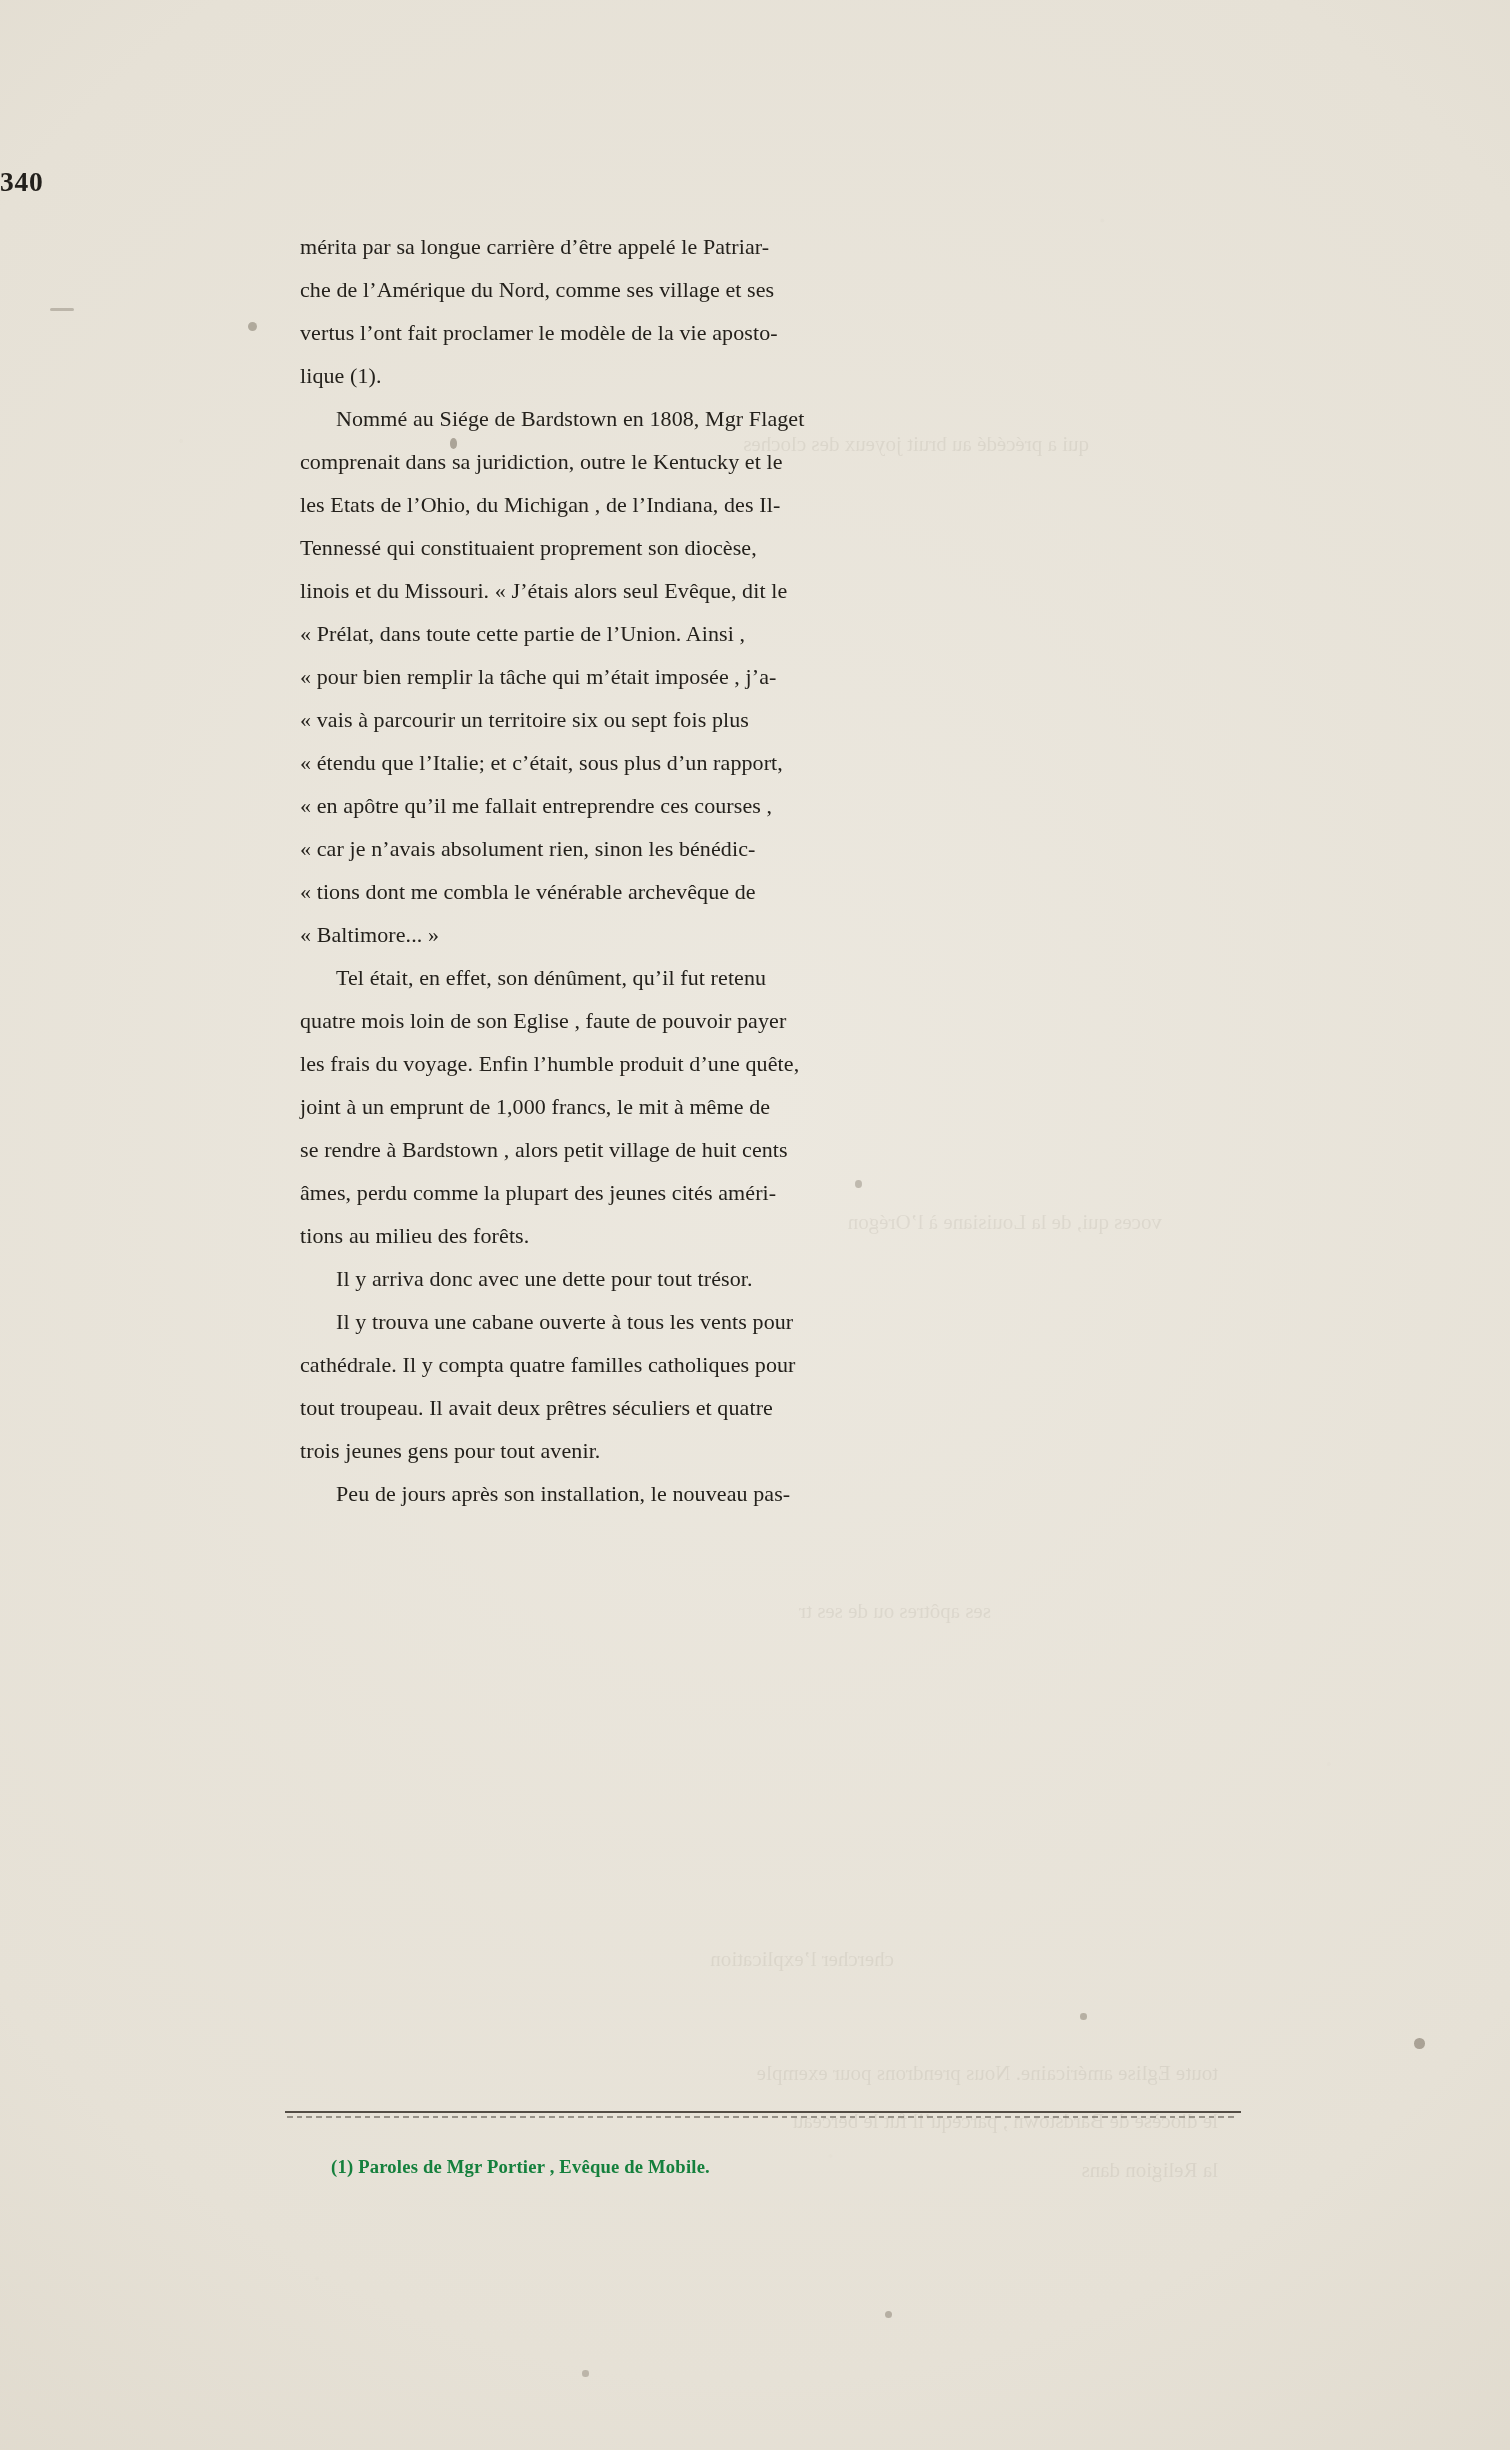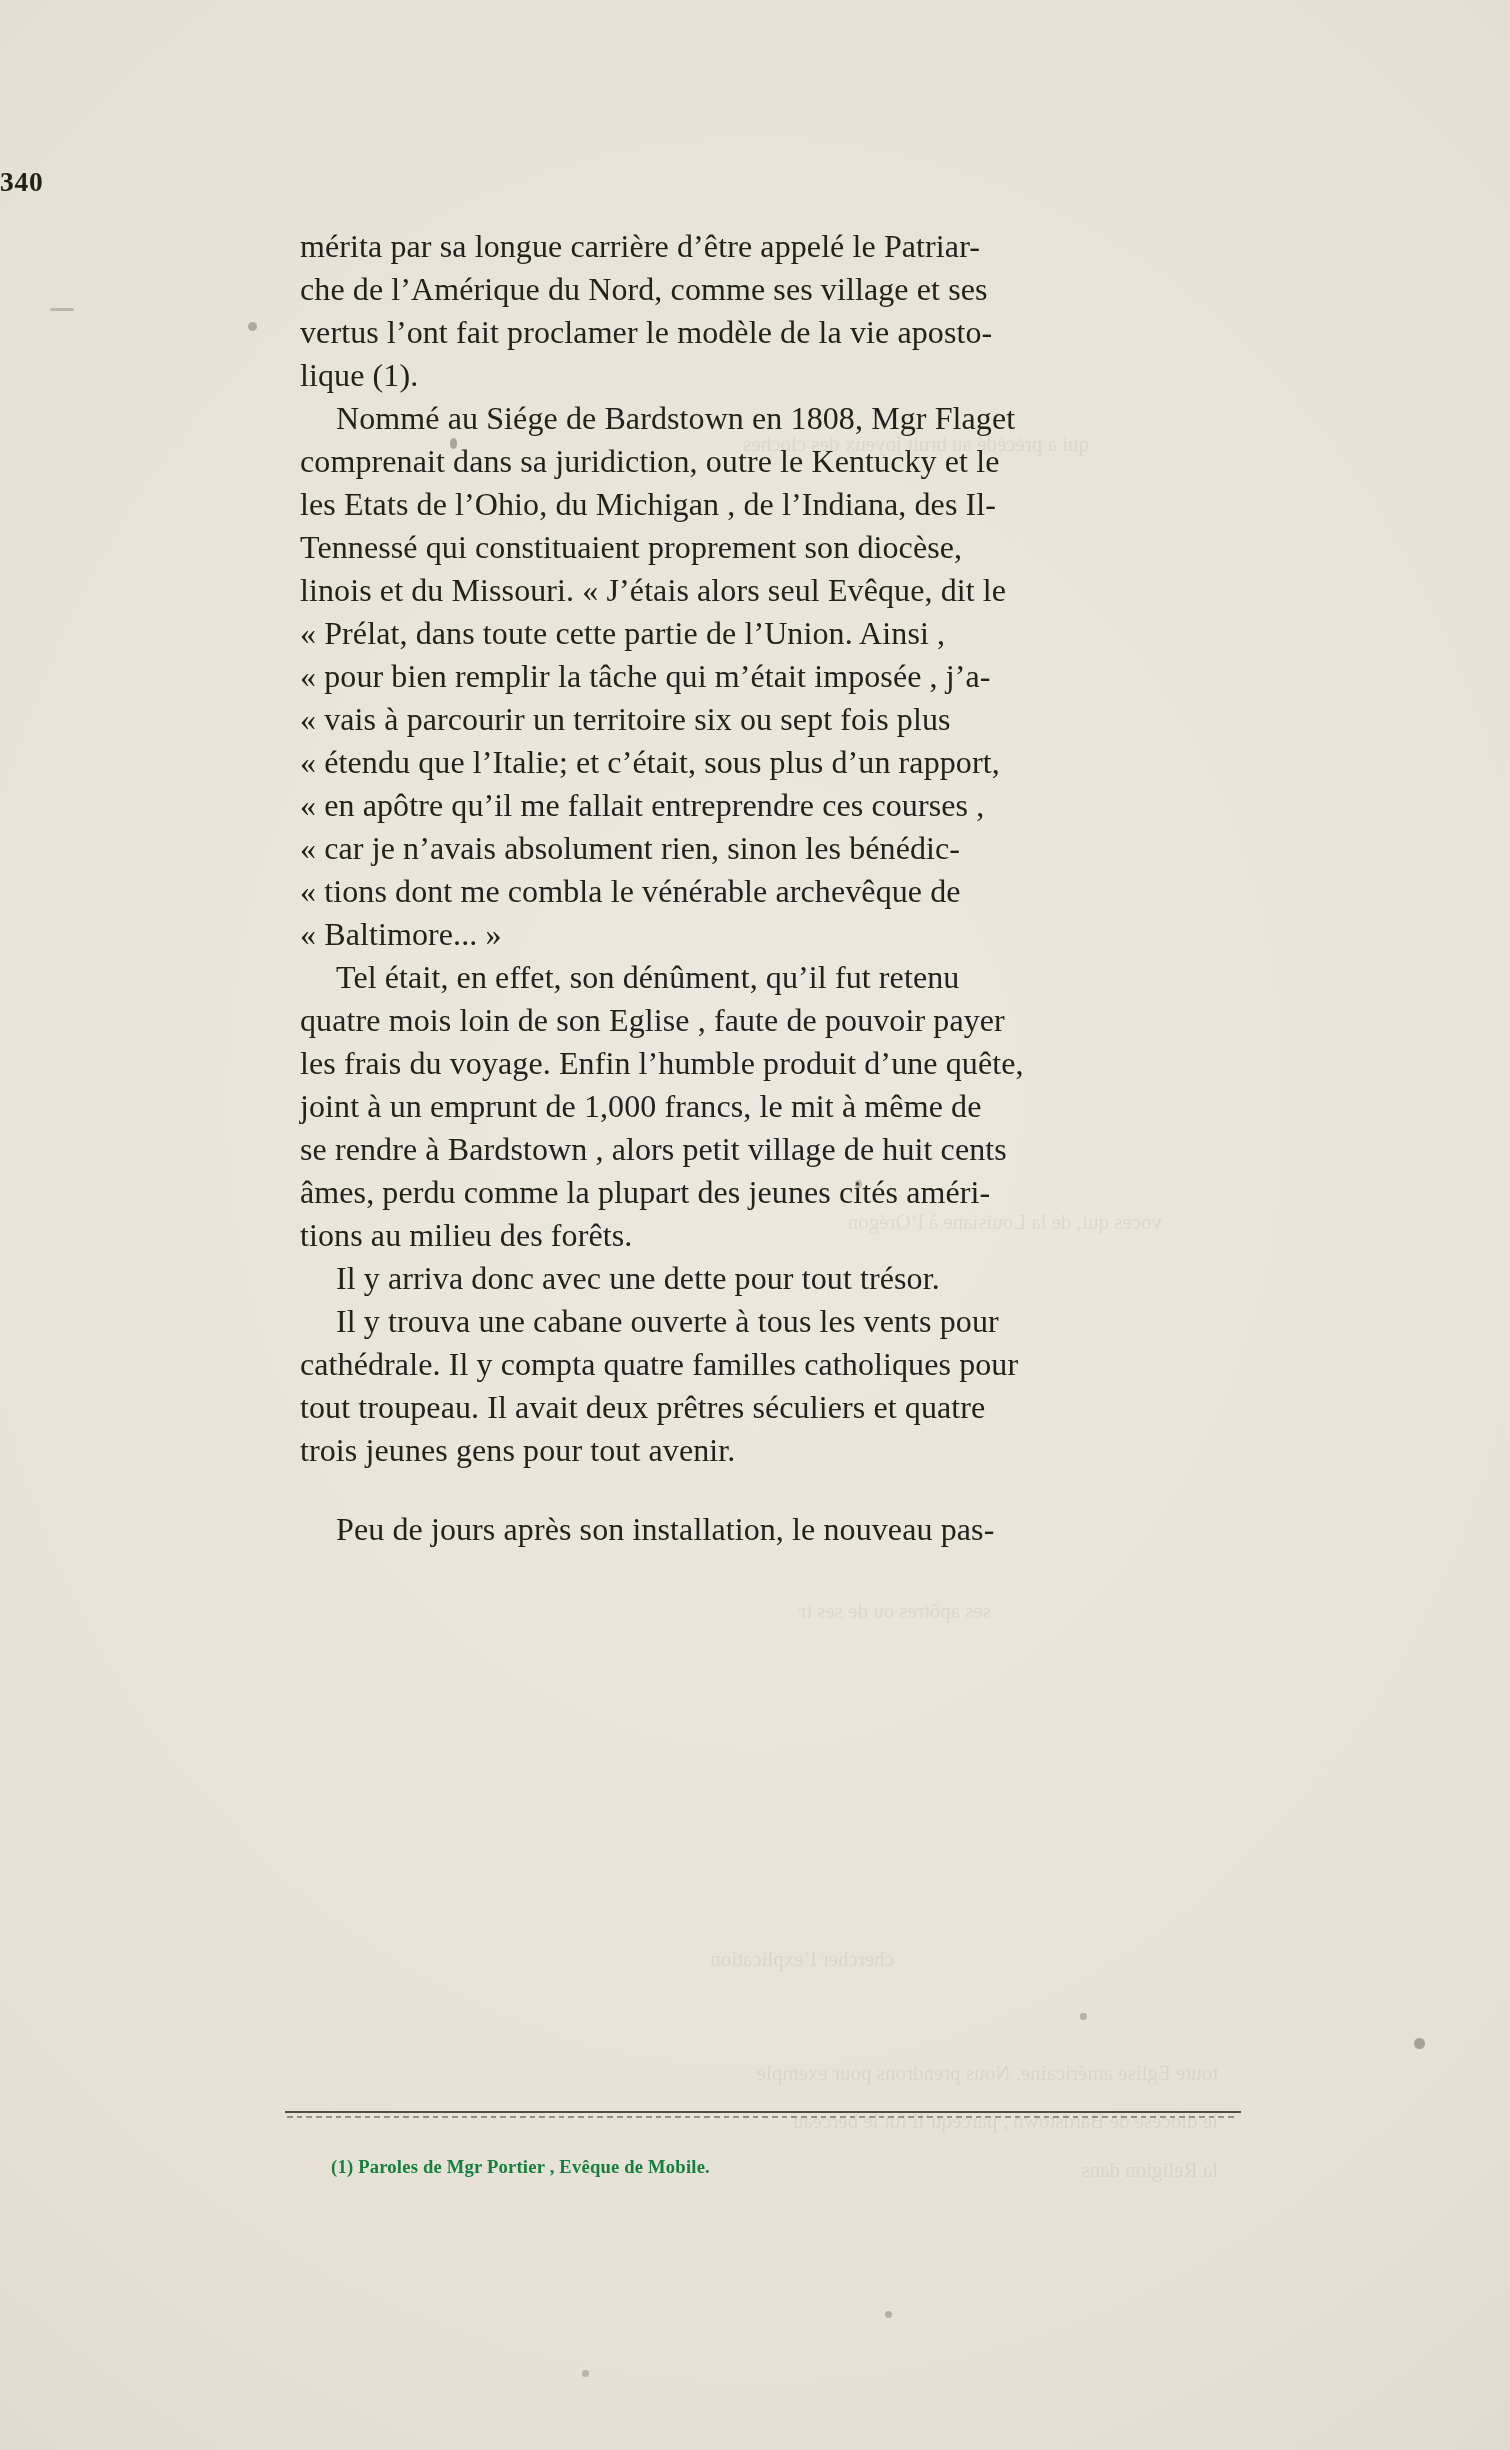--- a/index.html
+++ b/index.html
@@ -66,21 +66,21 @@
   }
   .column {
     position: absolute;
     left: 300px;
     top: 225px;
     width: 924px;
     color: #231f1b;
   }
   p.para {
     margin: 0;
-    font-size: 32px;
+    font-size: 22px;
     line-height: 43px;
     text-align: justify;
     text-justify: inter-word;
     color: #24211c;
     letter-spacing: 0.1px;
   }
   p.para + p.para { margin-top: 0; }
   .quoteblock .qline {
     display: block;
     white-space: nowrap;
@@ -200,21 +200,21 @@
     </p>
 
     <p class="para">
       <span class="line" style="padding-left:36px;">Il y trouva une cabane ouverte à tous les vents pour</span>
       <span class="line">cathédrale. Il y compta quatre familles catholiques pour</span>
       <span class="line">tout troupeau. Il avait deux prêtres séculiers et quatre</span>
       <span class="line">trois jeunes gens pour tout avenir.</span>
     </p>
 
     <p class="para">
-      <span class="line" style="padding-left:36px;margin-top:36px;">Peu de jours après son installation, le nouveau pas-</span>
+      <span class="line" style="padding-left:36px;">Peu de jours après son installation, le nouveau pas-</span>
     </p>
 
   </div>
 
   <div class="rule"></div>
 
   <div class="footnote">
     <span>(1)</span>
     <span>Paroles de Mgr Portier , Evêque de Mobile.</span>
   </div>

